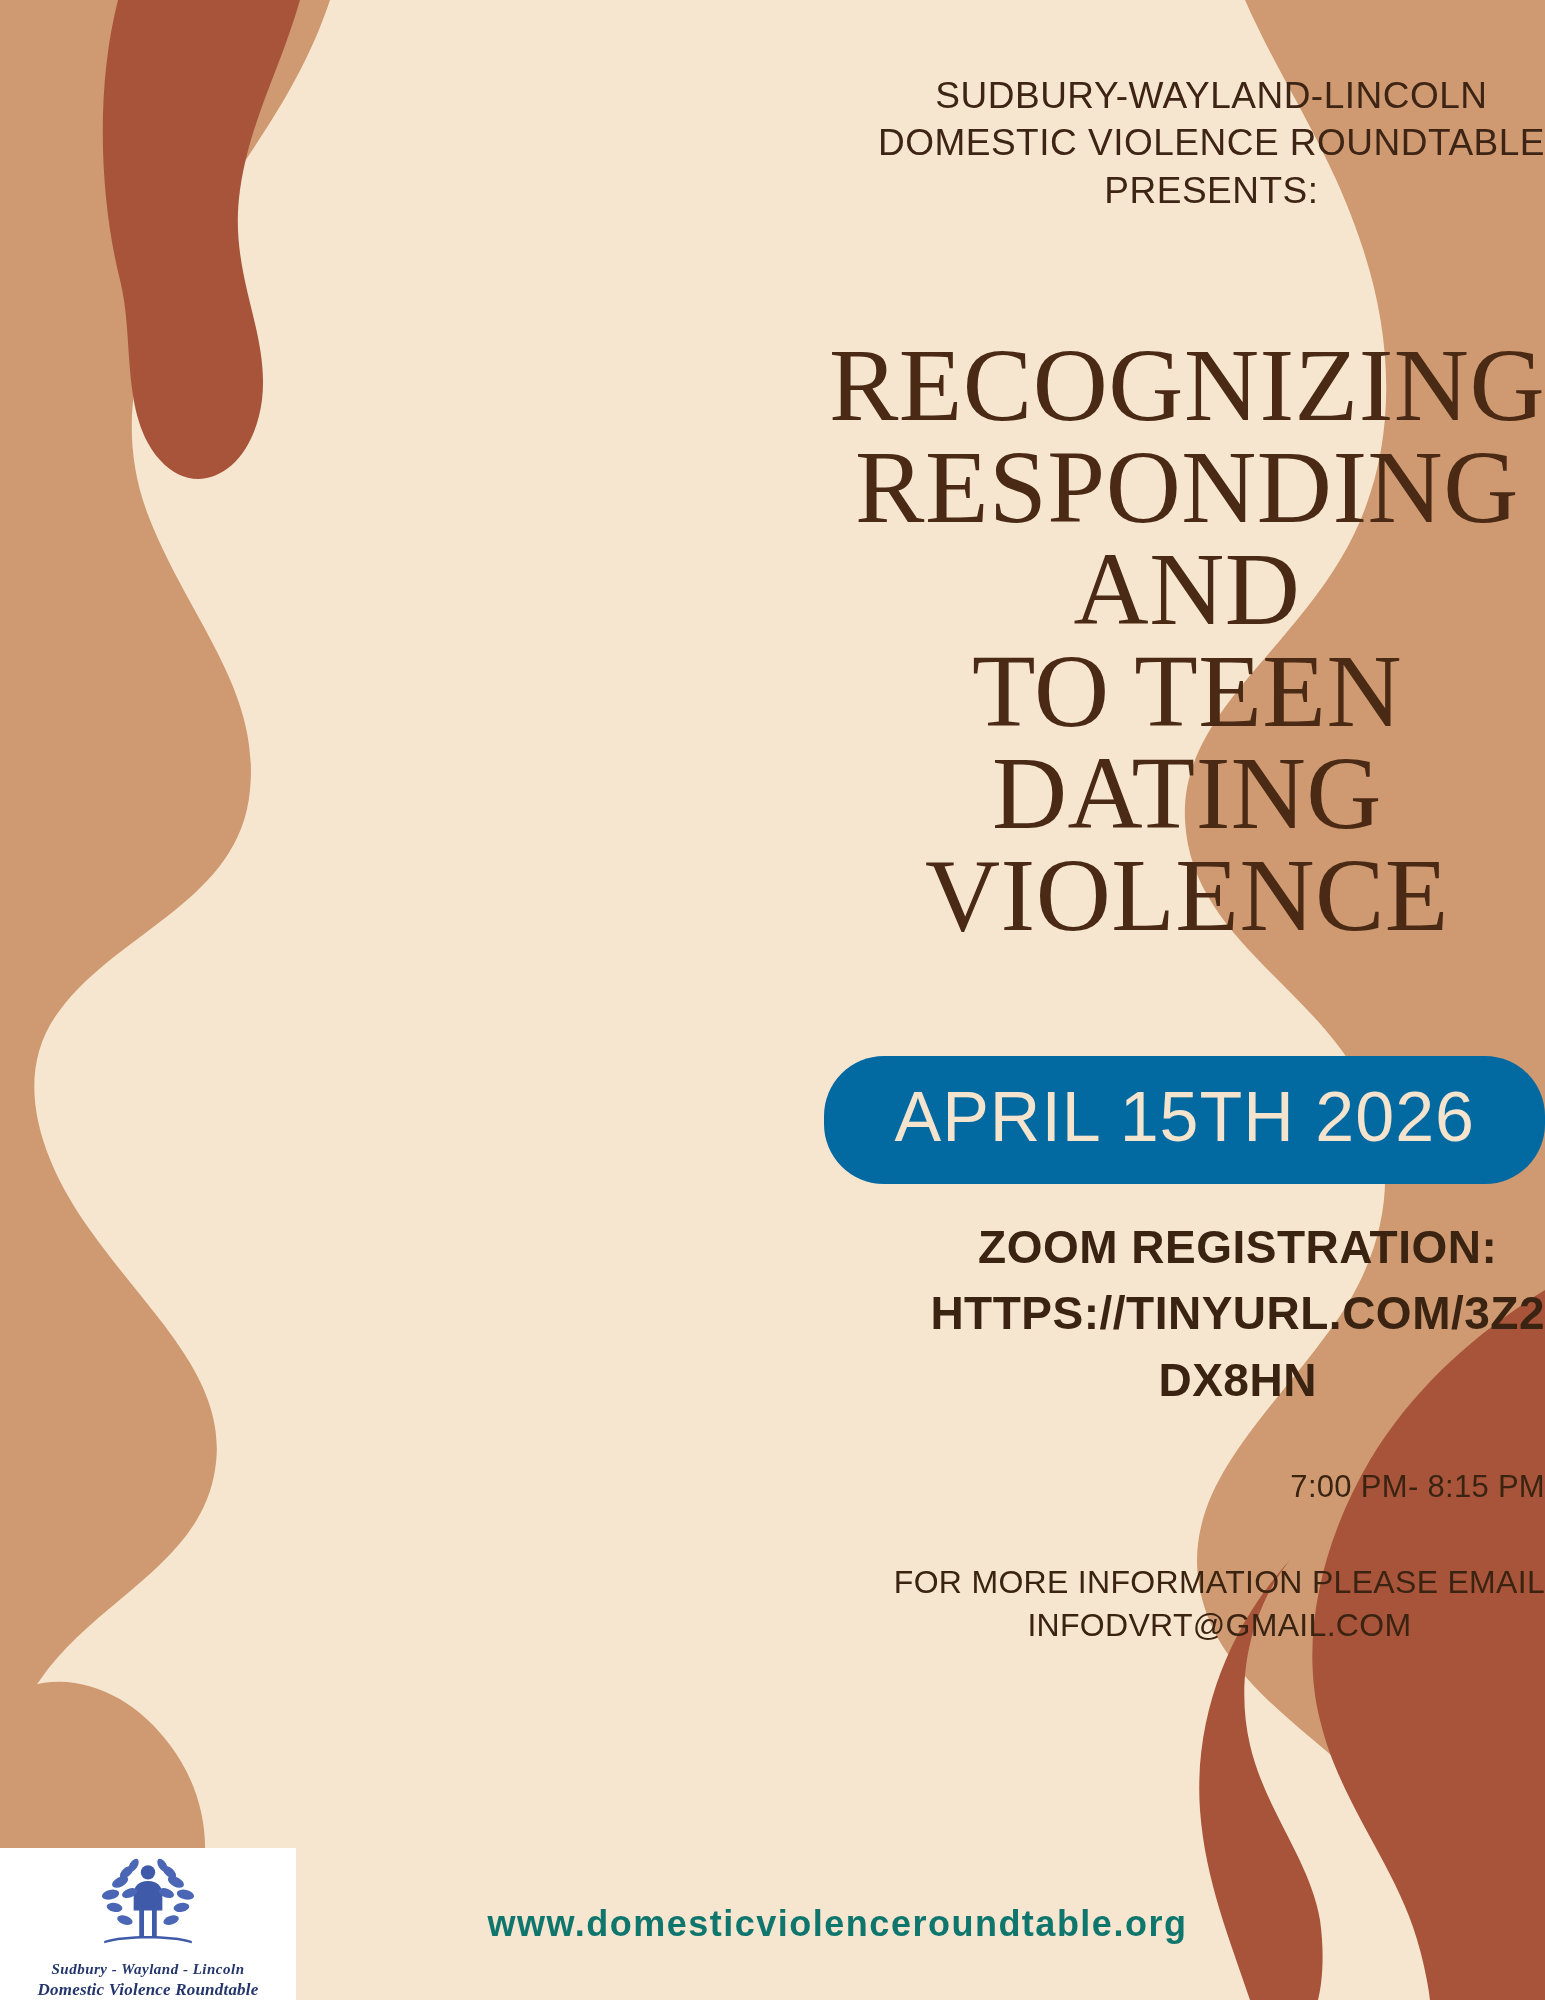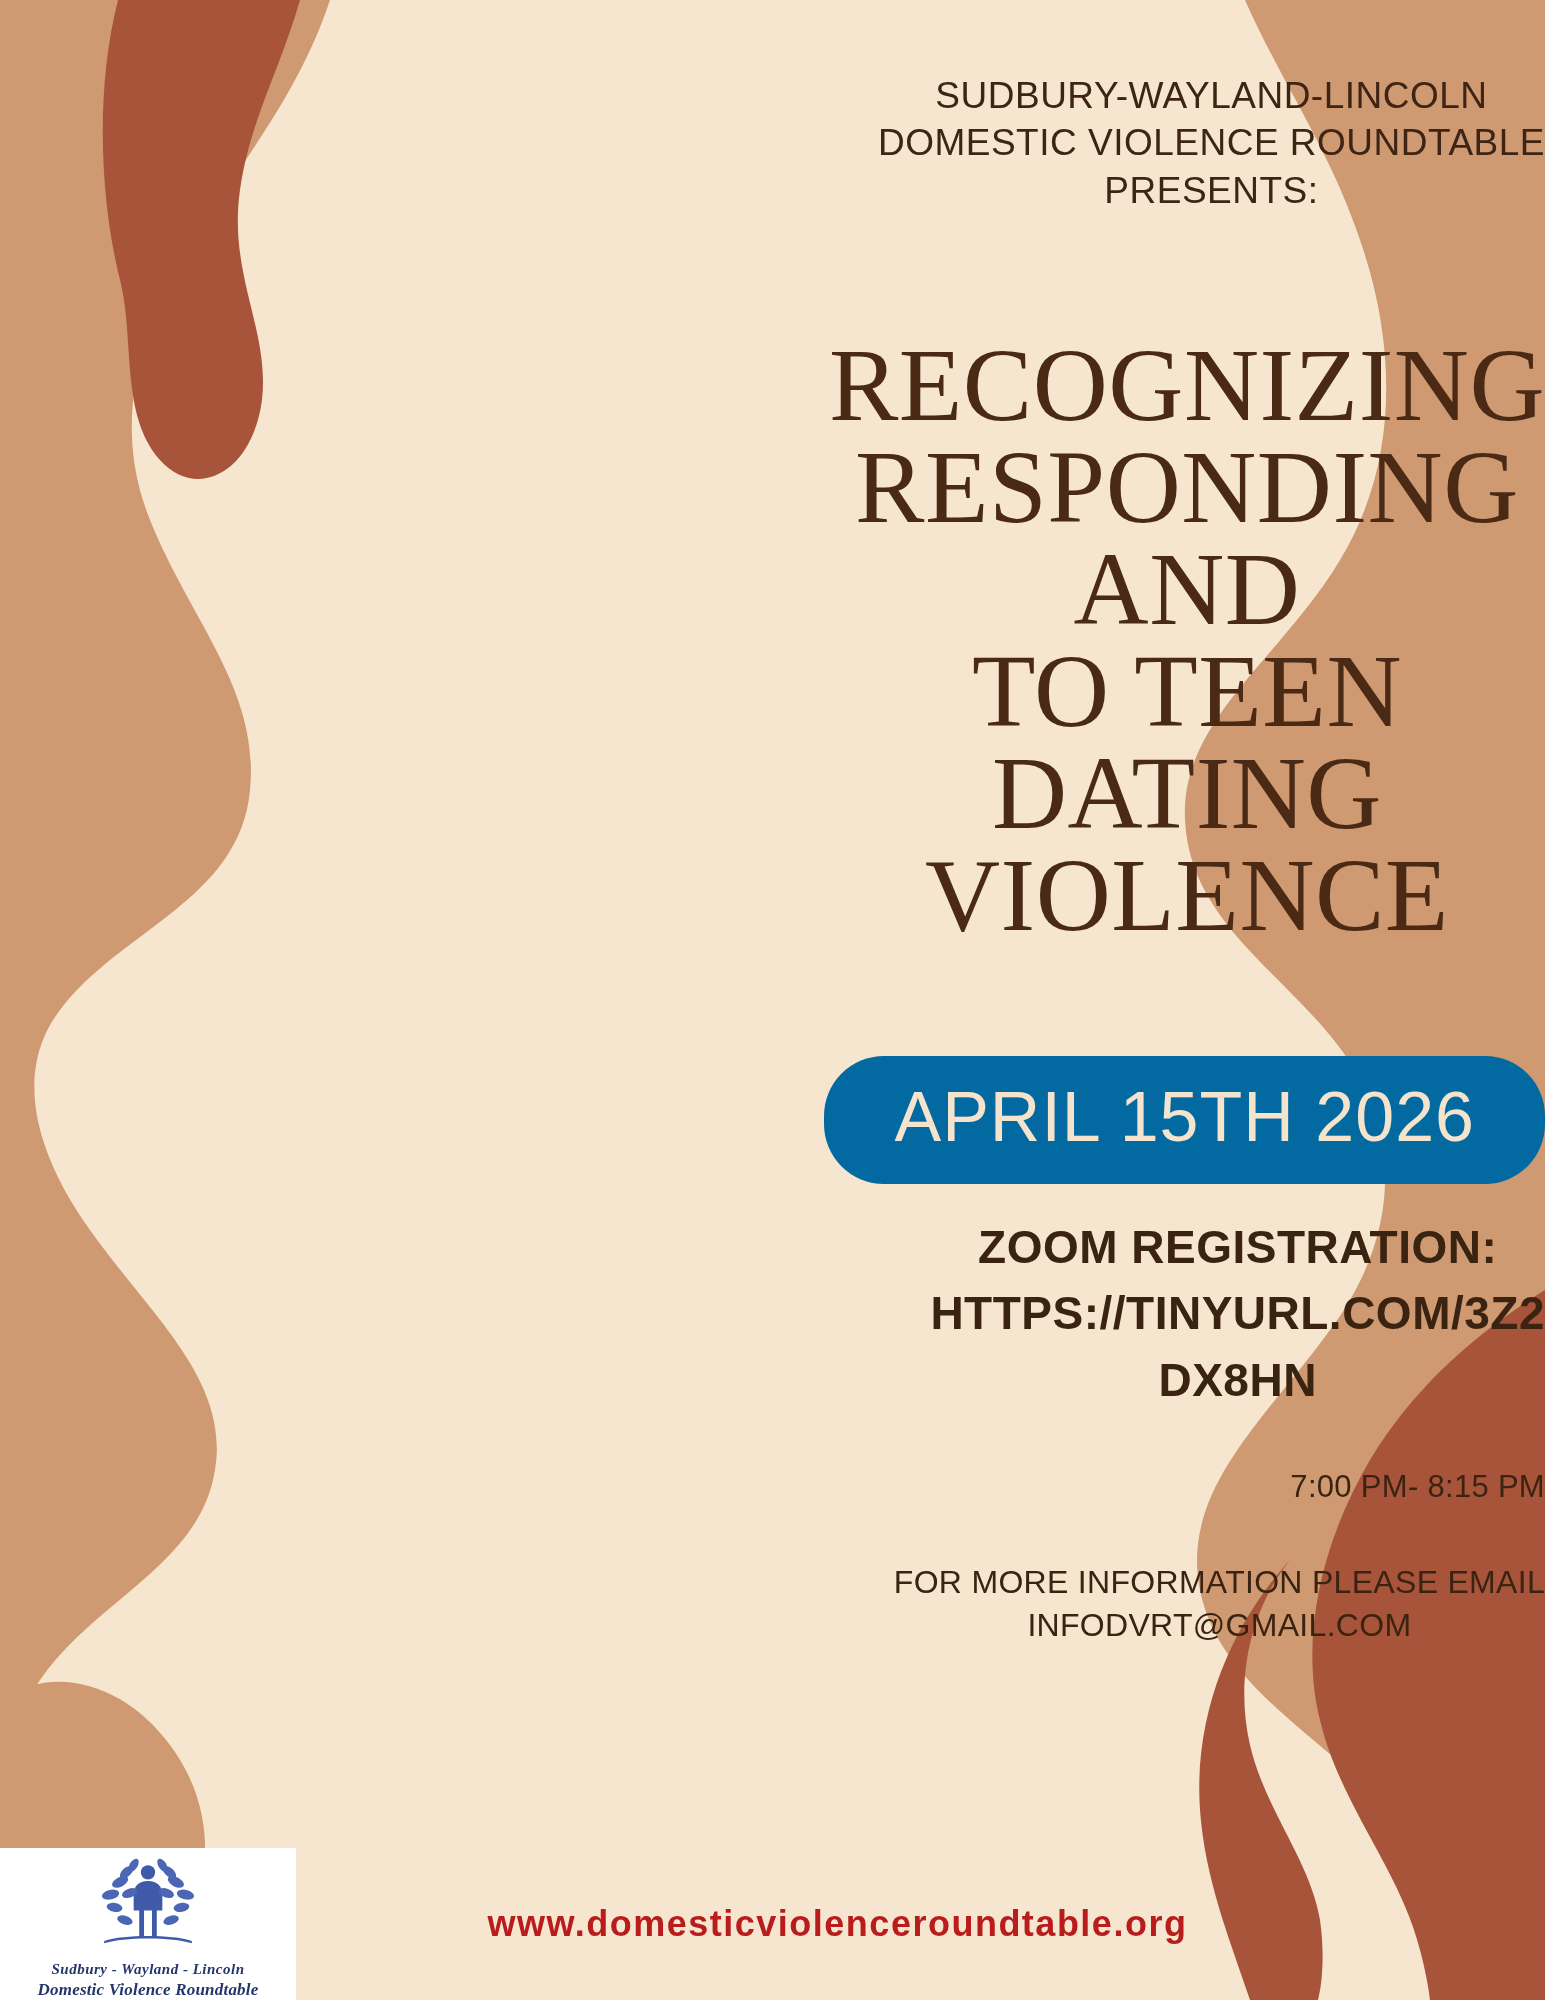--- a/index.html
+++ b/index.html
@@ -107,21 +107,21 @@
     letter-spacing: 0.3px;
     text-transform: uppercase;
   }
 
   .website {
     position: absolute;
     bottom: 55px;
     left: 0;
     width: 100%;
     text-align: center;
-    color: #b91c1c;
+    color: #0f766e;
     font-size: 36px;
     font-weight: bold;
     letter-spacing: 1.5px;
     padding-left: 130px;
   }
 
   
   .logo-box {
     position: absolute;
     left: 0;

